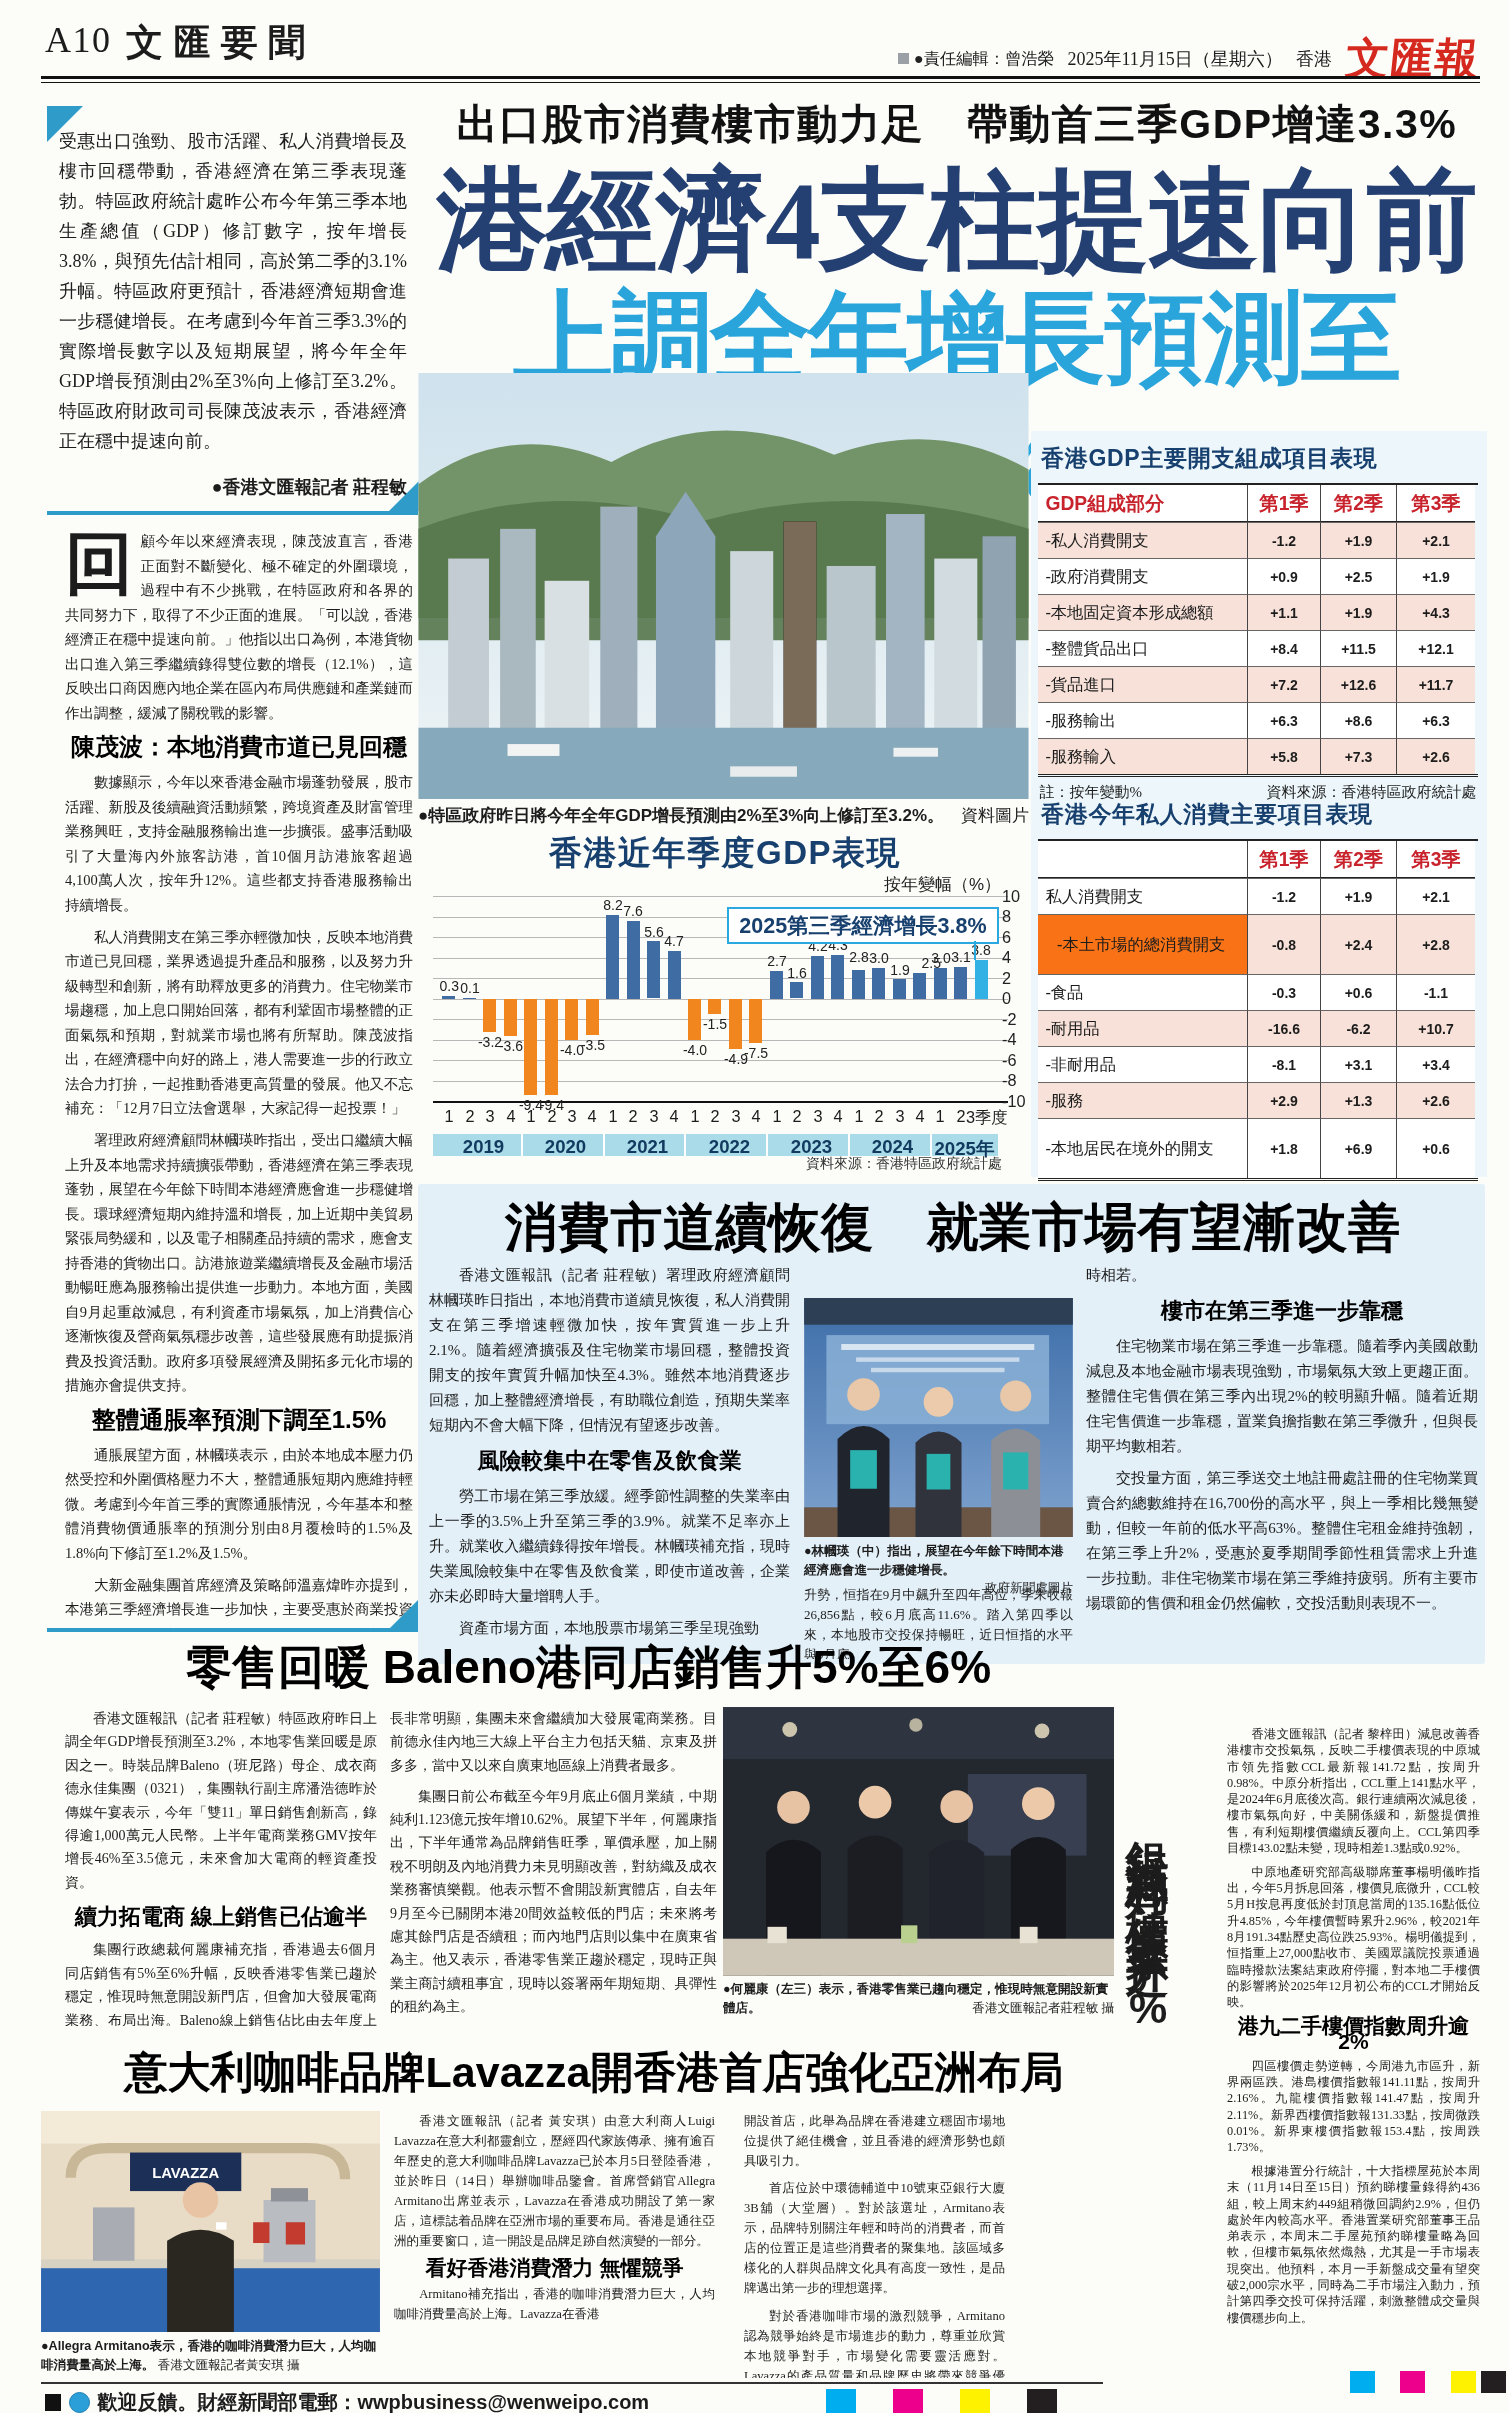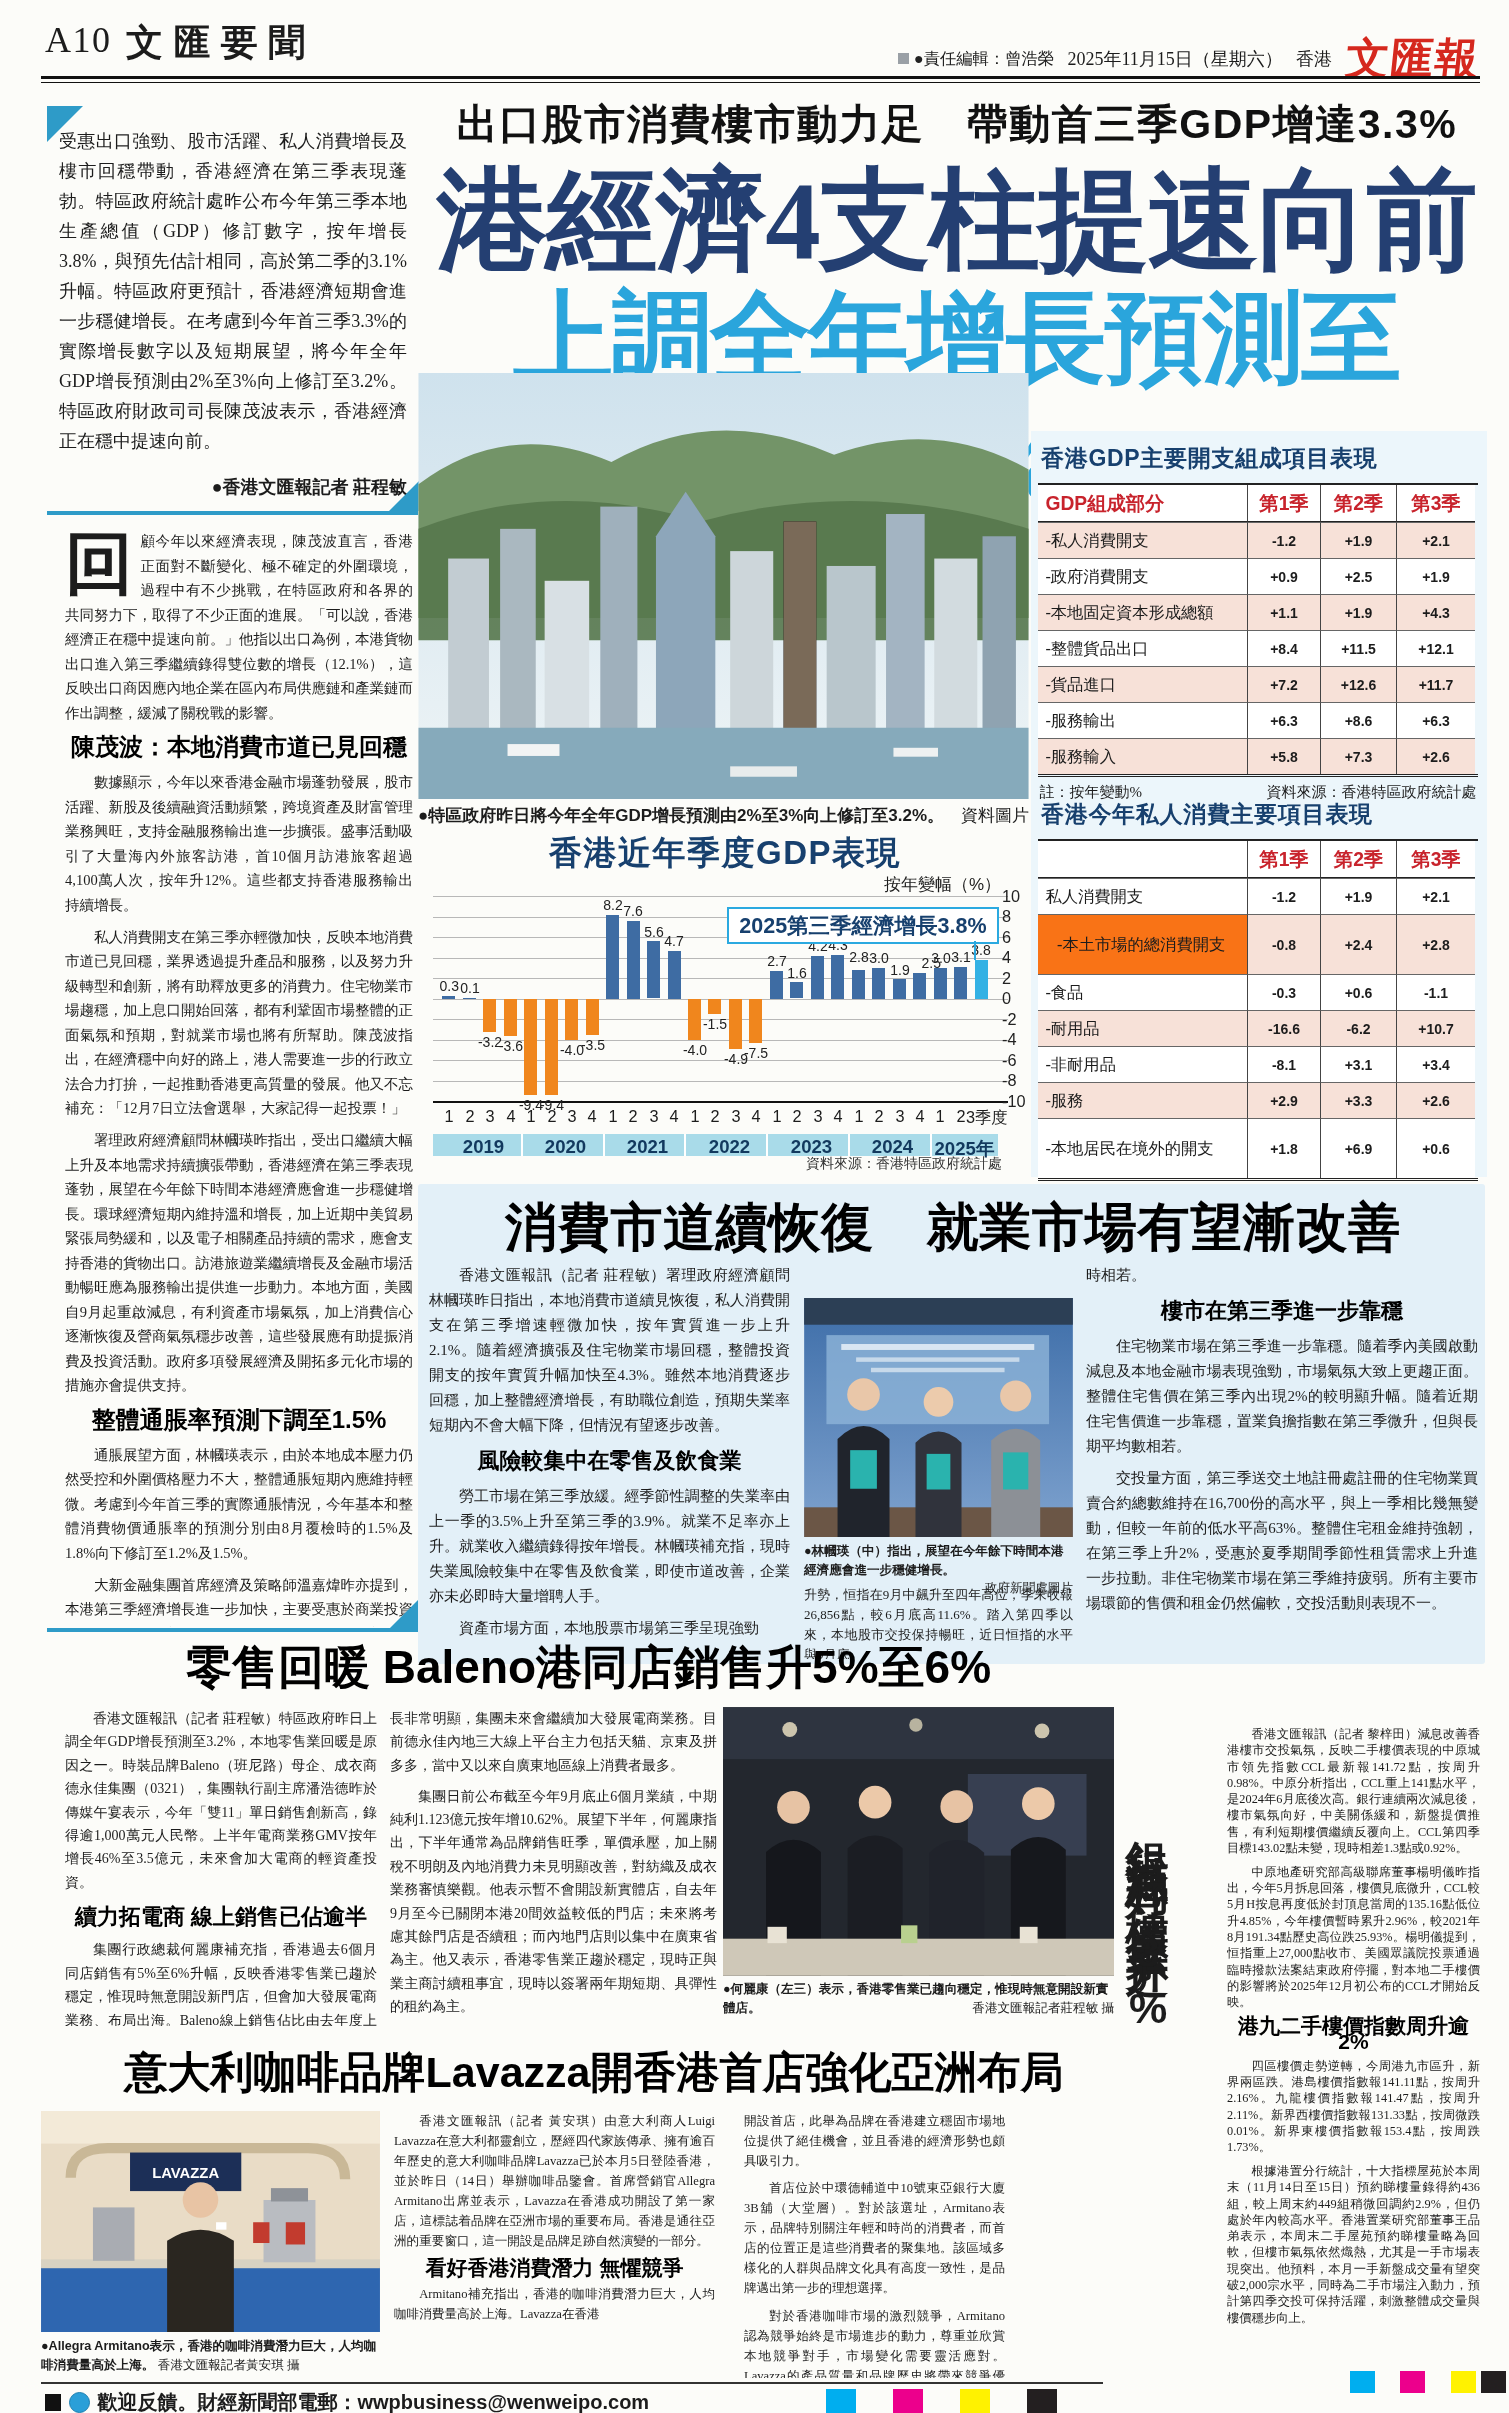--- a/index.html
+++ b/index.html
@@ -380,21 +380,21 @@
         <div class="c-lab r-line" style="height: 35px; background: rgb(247, 225, 216);">-耐用品</div>
         <div class="c-val r-line" style="height: 35px; background: rgb(247, 225, 216);">-16.6</div>
         <div class="c-val r-line" style="height: 35px; background: rgb(247, 225, 216);">-6.2</div>
         <div class="c-val r-line" style="height: 35px; background: rgb(247, 225, 216);">+10.7</div>
         <div class="c-lab r-line" style="height: 35px; background: rgb(255, 255, 255);">-非耐用品</div>
         <div class="c-val r-line" style="height: 35px; background: rgb(255, 255, 255);">-8.1</div>
         <div class="c-val r-line" style="height: 35px; background: rgb(255, 255, 255);">+3.1</div>
         <div class="c-val r-line" style="height: 35px; background: rgb(255, 255, 255);">+3.4</div>
         <div class="c-lab r-line" style="height: 35px; background: rgb(247, 225, 216);">-服務</div>
         <div class="c-val r-line" style="height: 35px; background: rgb(247, 225, 216);">+2.9</div>
-        <div class="c-val r-line" style="height: 35px; background: rgb(247, 225, 216);">+3.3</div>
+        <div class="c-val r-line" style="height: 35px; background: rgb(247, 225, 216);">+1.3</div>
         <div class="c-val r-line" style="height: 35px; background: rgb(247, 225, 216);">+2.6</div>
         <div class="c-lab r-line" style="height: 59px; background: rgb(255, 255, 255);">-本地居民在境外的開支</div>
         <div class="c-val r-line" style="height: 59px; background: rgb(255, 255, 255);">+1.8</div>
         <div class="c-val r-line" style="height: 59px; background: rgb(255, 255, 255);">+6.9</div>
         <div class="c-val r-line" style="height: 59px; background: rgb(255, 255, 255);">+0.6</div>
       </div>
       <div class="t-note">
         <span>註：按年變動%</span>
         <span>資料來源：香港特區政府統計處</span>
       </div>

